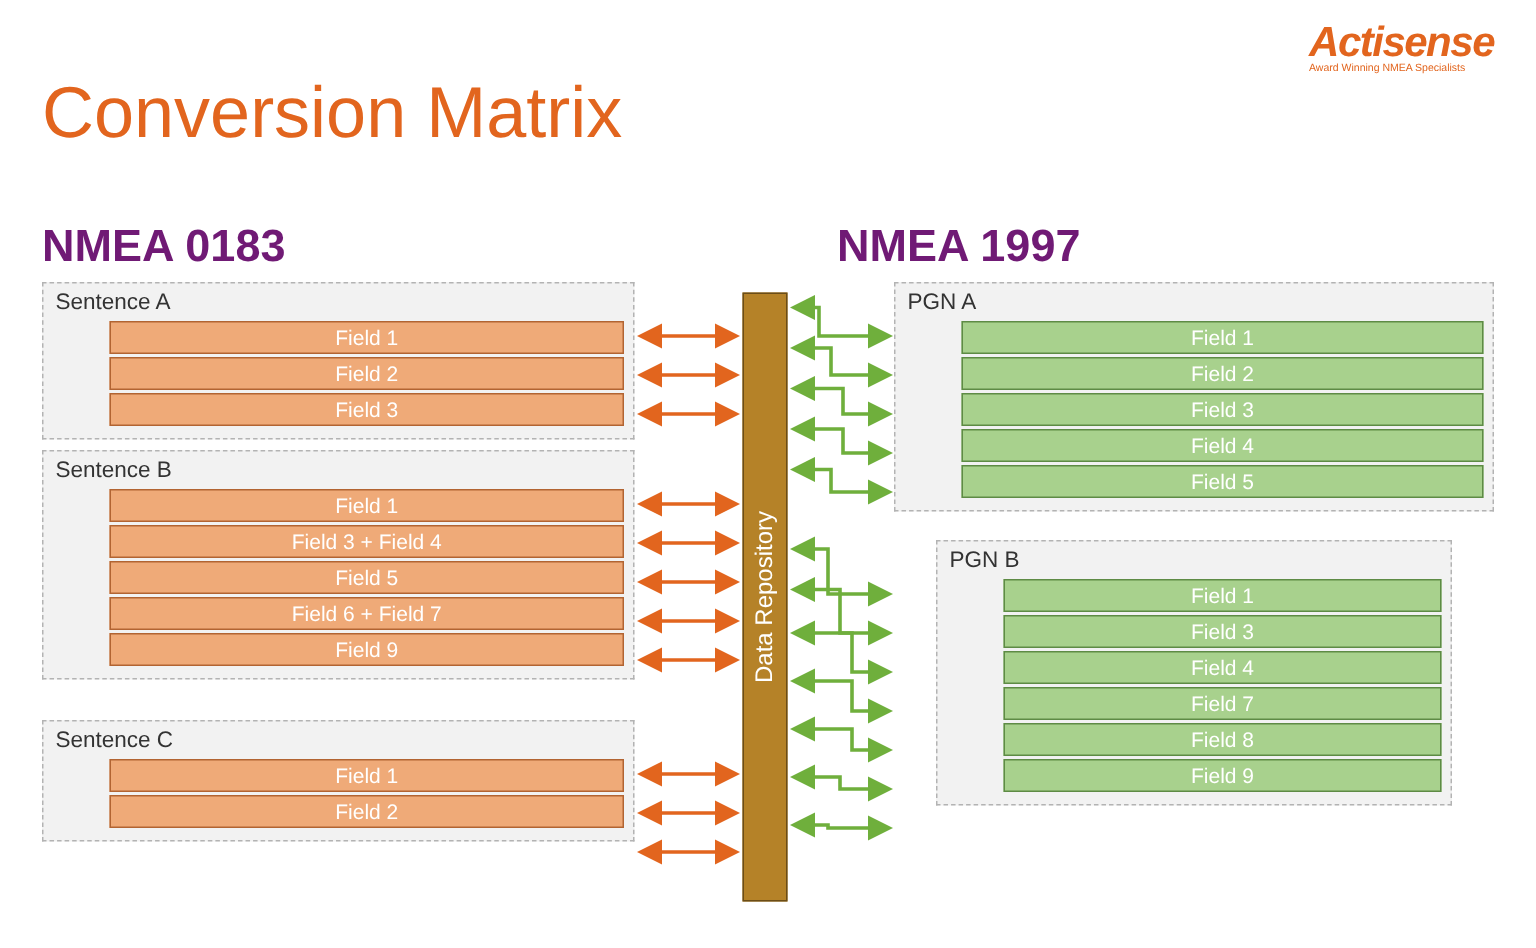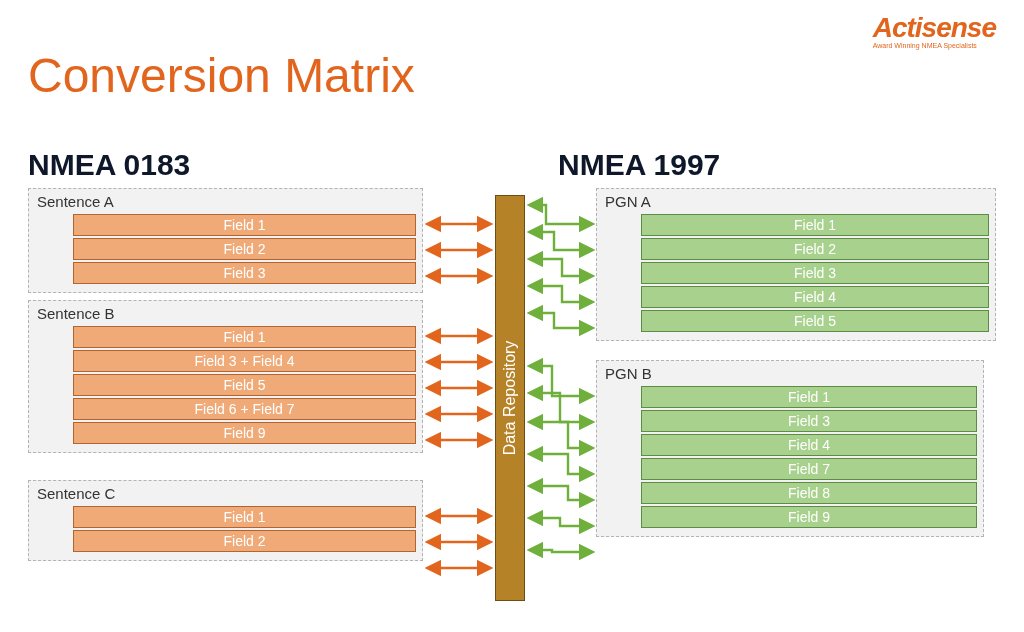--- a/index.html
+++ b/index.html
@@ -33,21 +33,21 @@
     position: absolute;
     top: 48px;
     left: 28px;
     font-size: 48px;
     font-weight: 300;
     color: #e2651e;
   }
   .col-header {
     font-size: 30px;
     font-weight: bold;
-    color: #0f172a;
+    color: #701a75;
   }
   .hdr-left  { position: absolute; top: 148px; left: 28px; }
   .hdr-right { position: absolute; top: 148px; left: 558px; }
 
   .panel {
     position: absolute;
     background: #f2f2f2;
     border: 1.5px dashed #b3b3b3;
     padding: 4px 6px 6px 6px;
   }
@@ -68,21 +68,21 @@
   }
   .field.orange { background: #efaa78; border-color: #b26432; }
   .field.green  { background: #a8d18d; border-color: #5e8b45; }
 
   
   #panel-sa { top: 188px; left: 28px;  width: 395px; }
   #panel-sb { top: 300px; left: 28px;  width: 395px; }
   #panel-sc { top: 480px; left: 28px;  width: 395px; }
   
   #panel-pa { top: 188px; left: 596px; width: 400px; }
-  #panel-pb { top: 360px; left: 596px; width: 388px; }
+  #panel-pb { top: 360px; left: 624px; width: 344px; }
 
   
   .panel .field { margin-left: 38px; }
 
   
   .repo {
     position: absolute;
     top: 195px;
     left: 495px;
     width: 30px;

